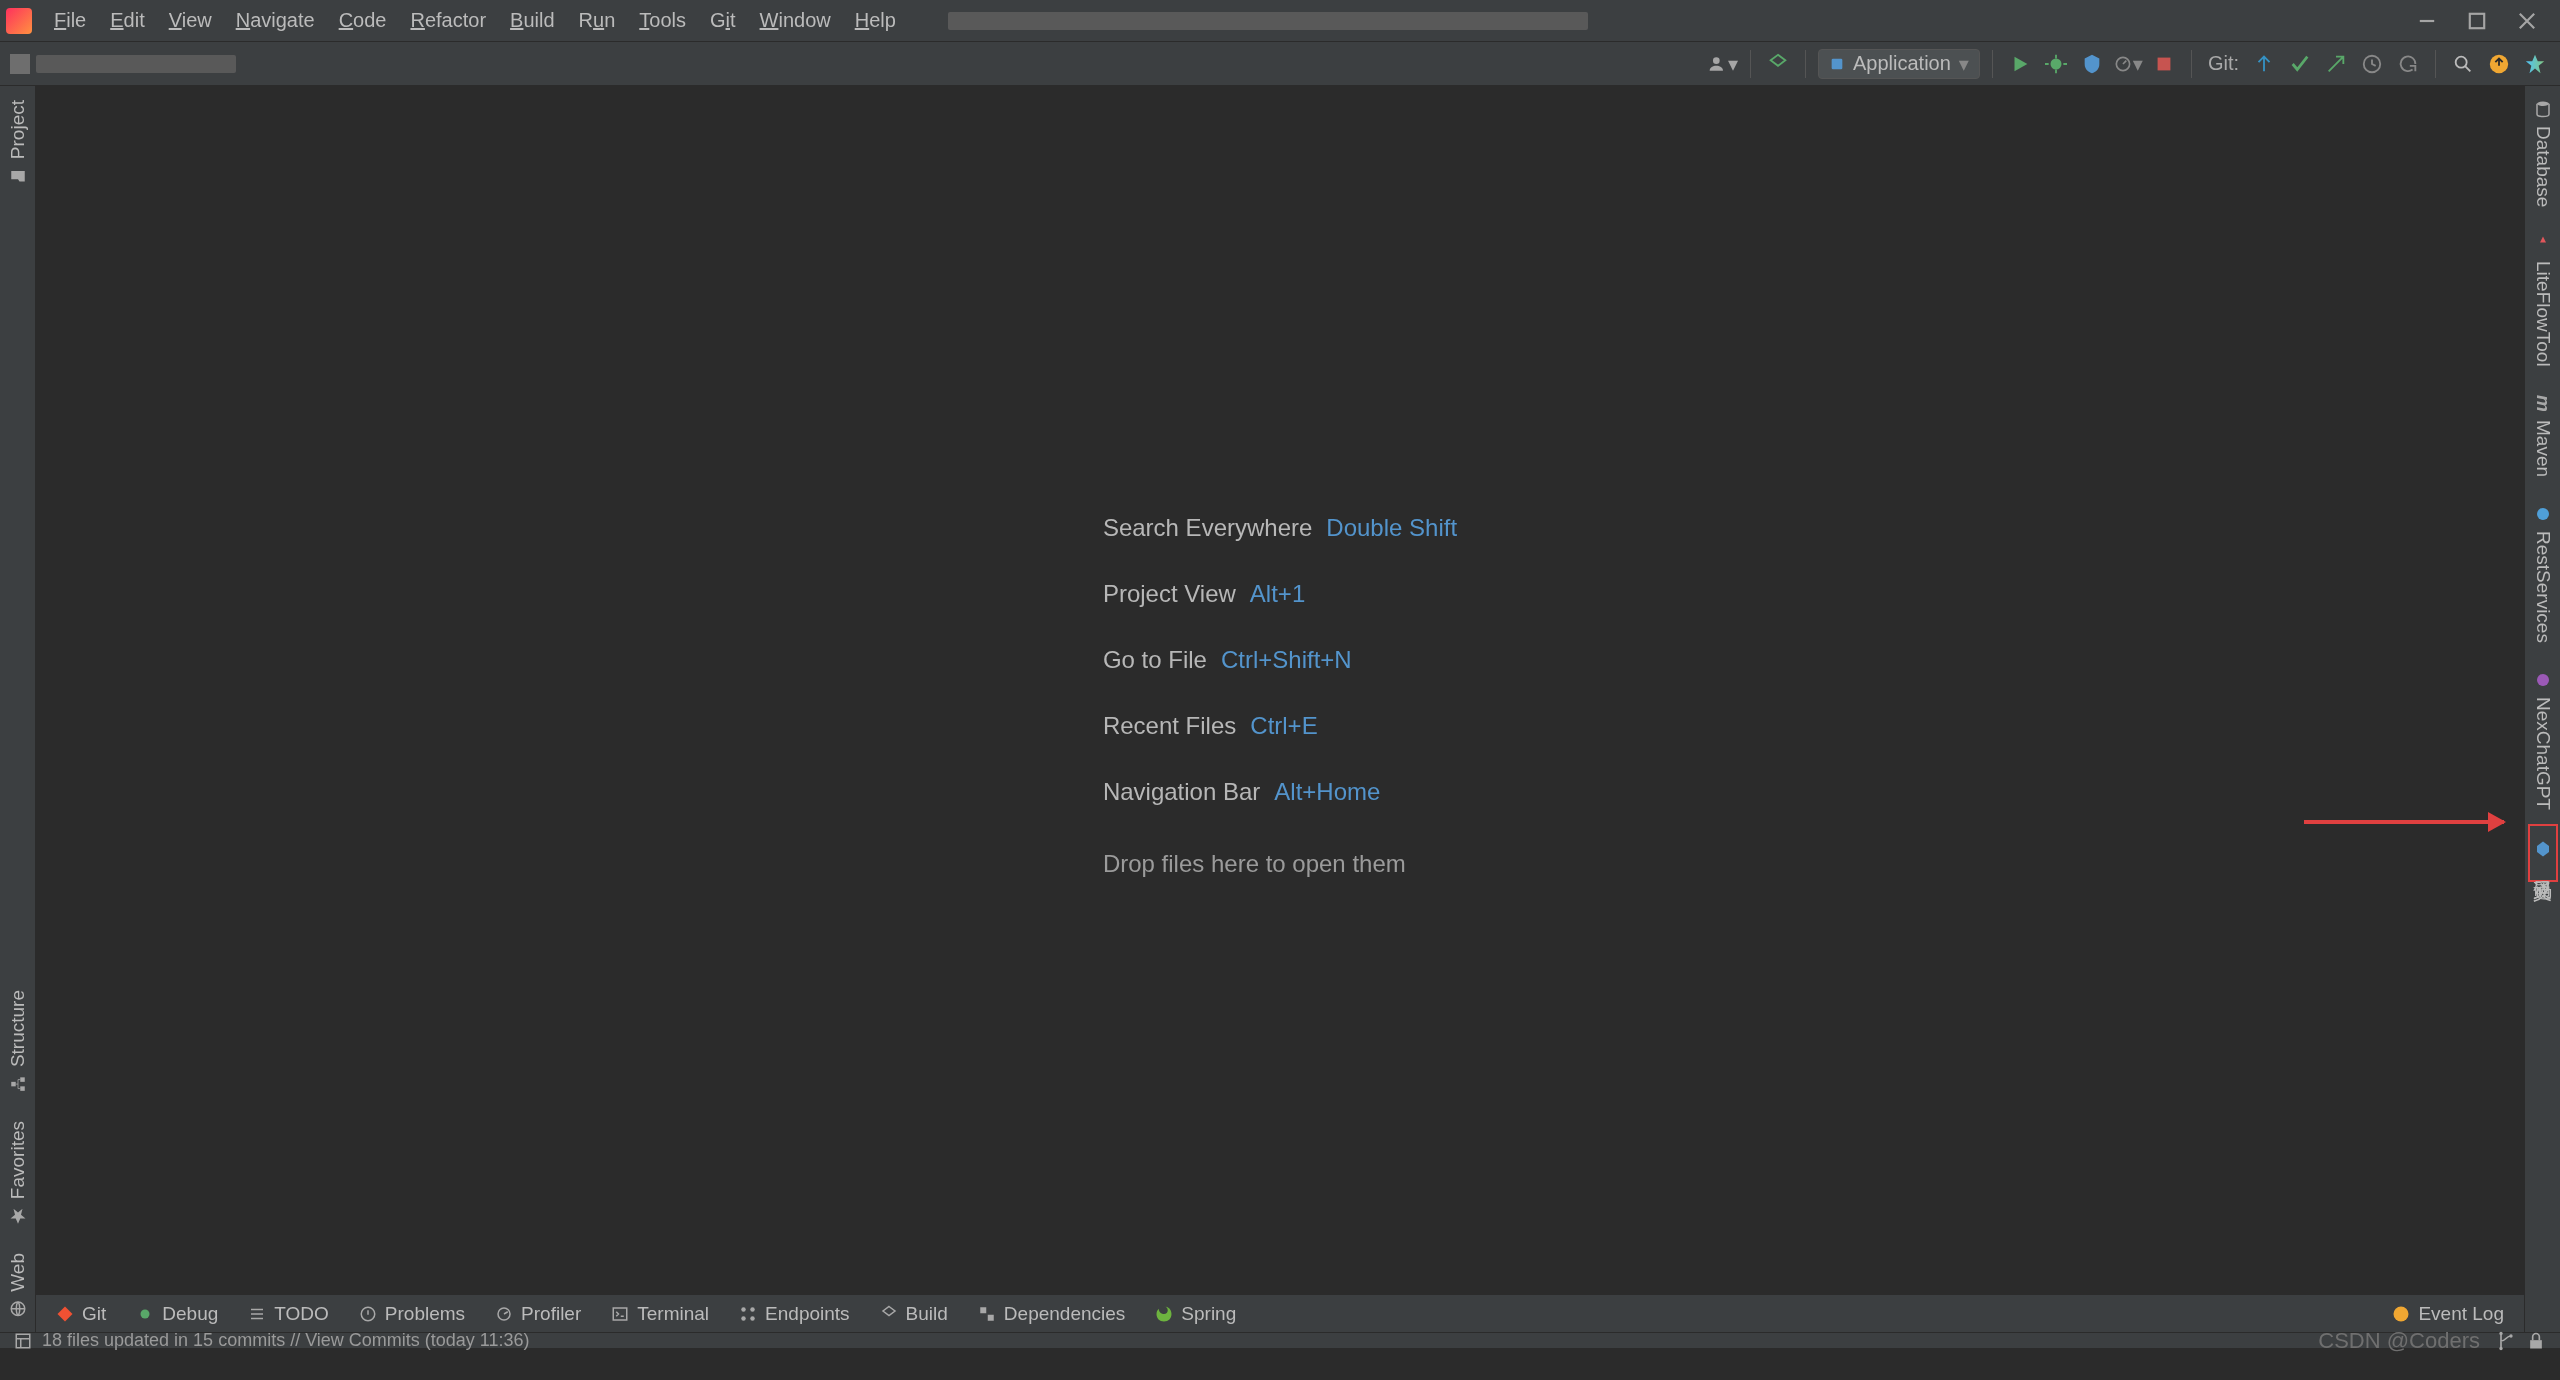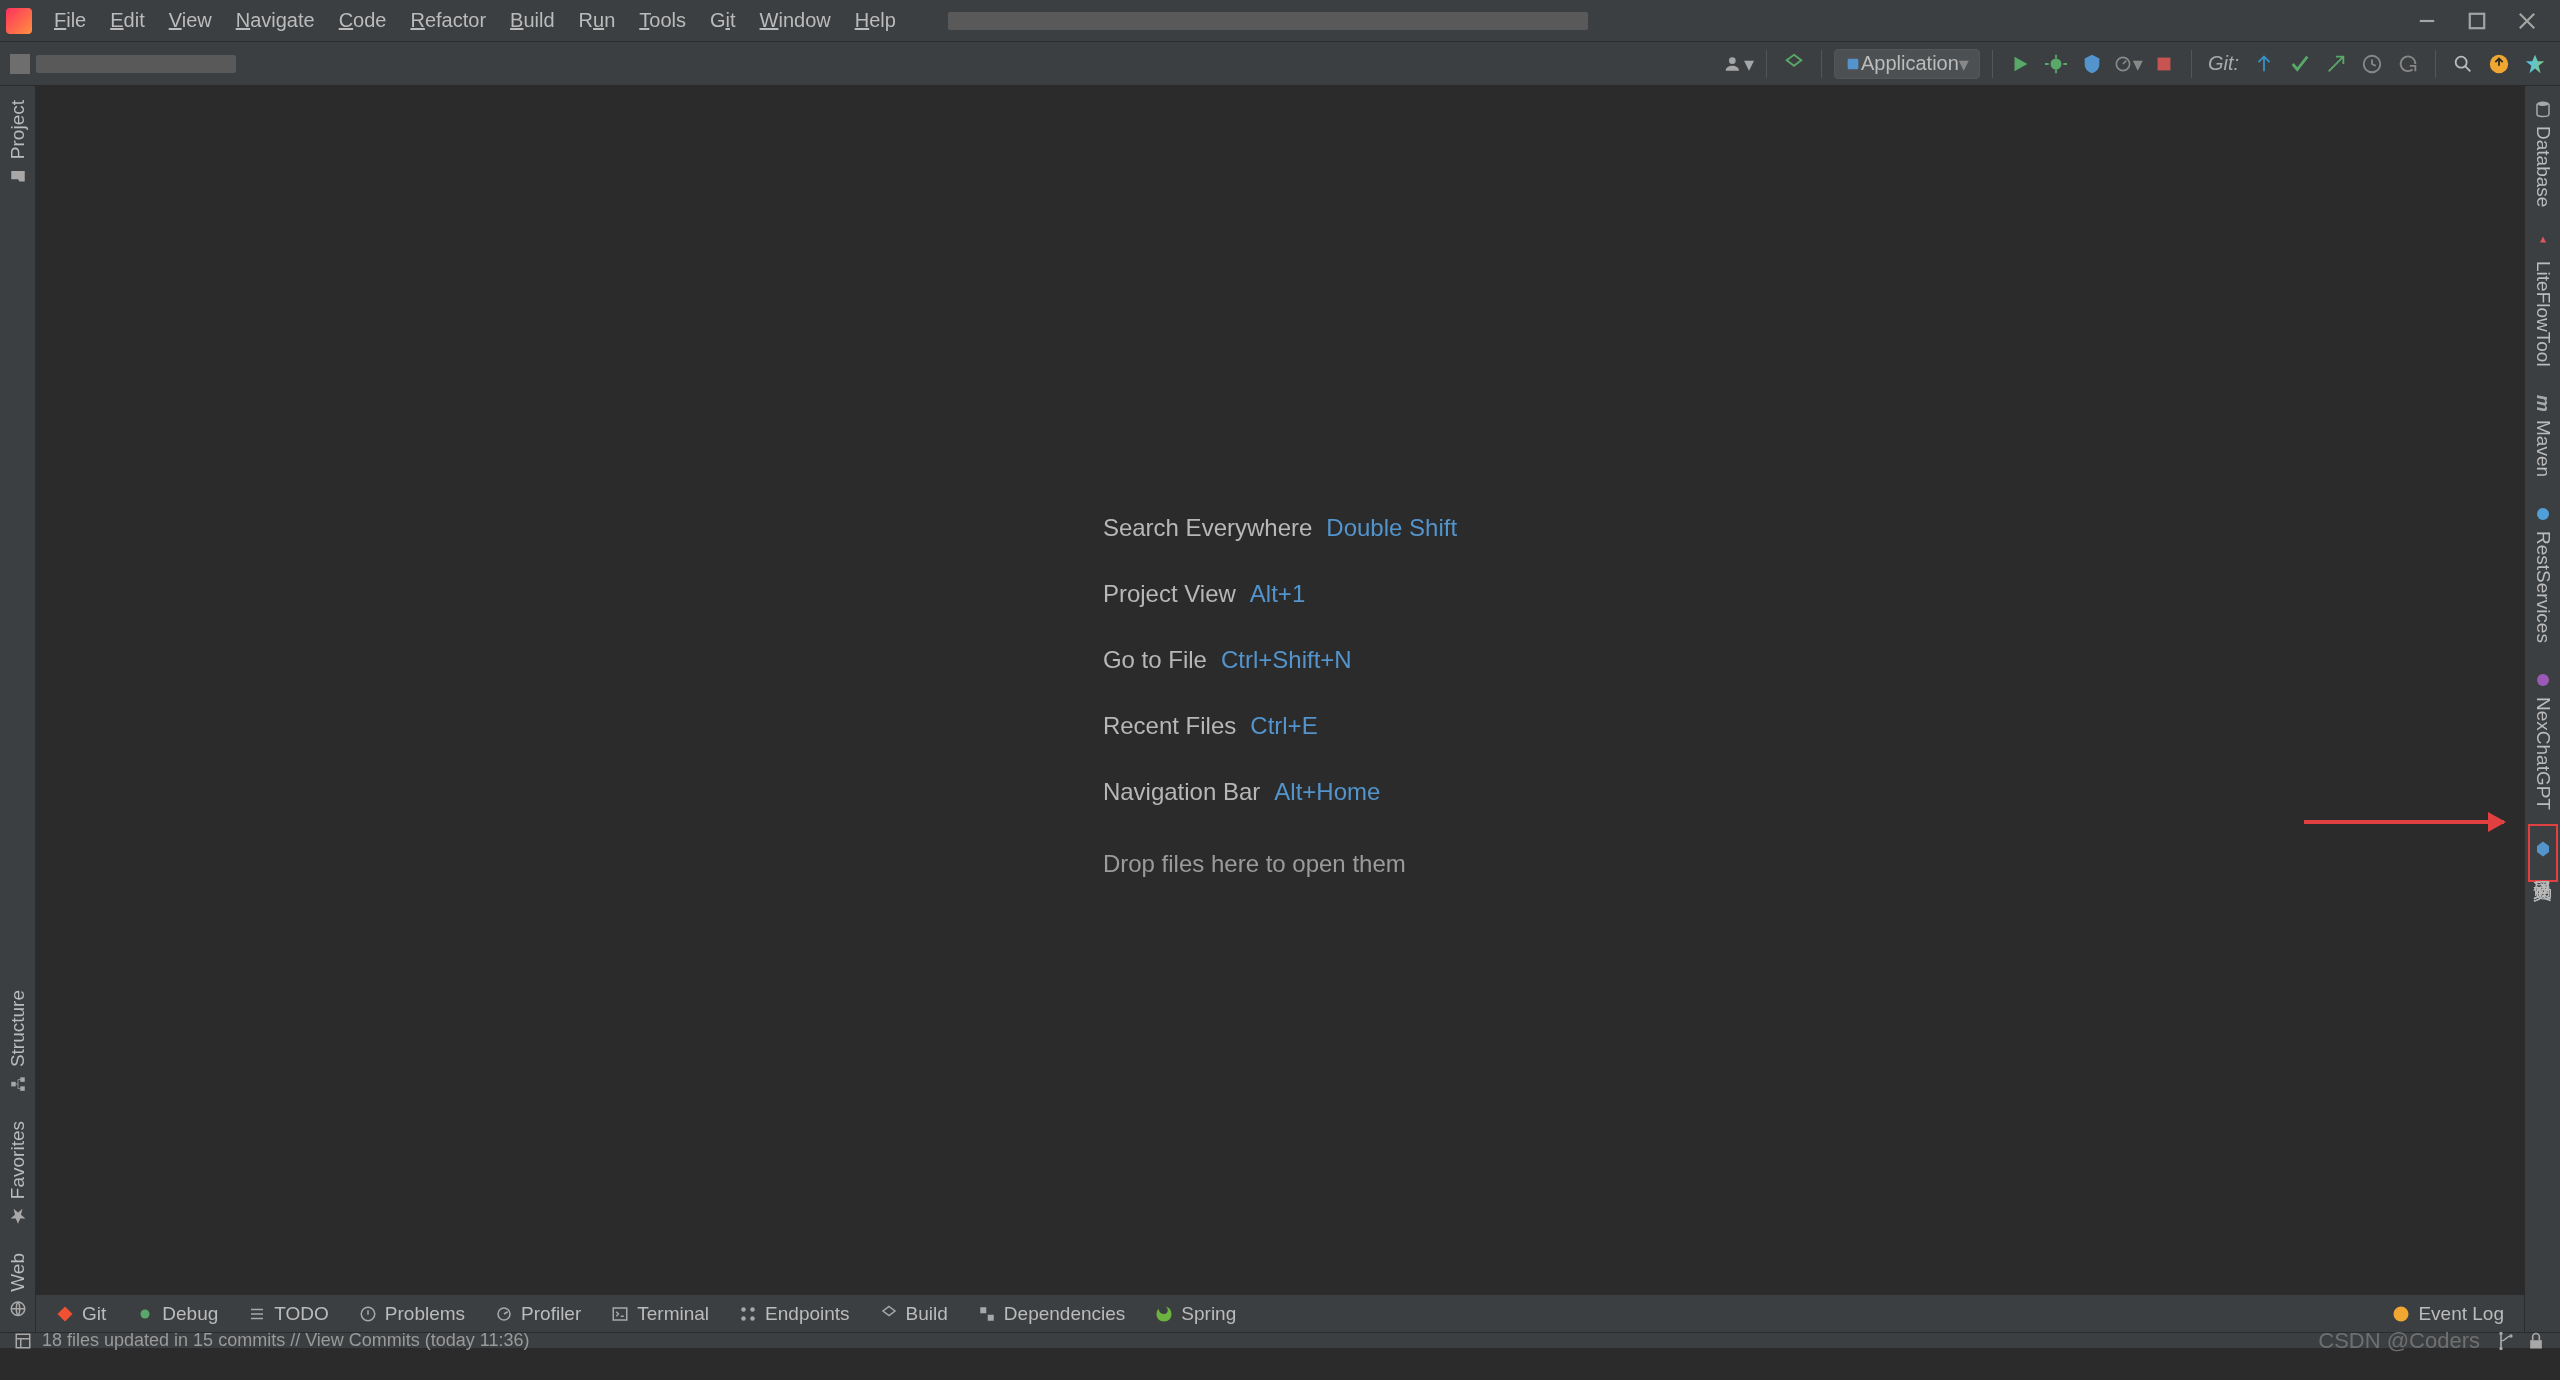--- a/index.html
+++ b/index.html
@@ -15,23 +15,23 @@
   .winctrl { width:50px; height:100%; display:flex; align-items:center; justify-content:center; color:#bbb; }
   .winctrl svg { width:18px; height:18px; stroke:#a5a5a5; stroke-width:1.2; fill:none; }
 
   .navbar { height:44px; background:#3c3f41; display:flex; align-items:center; padding:0 10px; border-bottom:1px solid #2b2b2b; }
   .navbar .crumb-icon { width:20px; height:20px; background:#6e6e6e; margin-right:6px; }
   .navbar .filler { flex:1; }
   .toolbar { display:flex; align-items:center; gap:6px; }
   .tb-sep { width:1px; height:28px; background:#555; margin:0 6px; }
   .tb-btn { width:30px; height:30px; display:flex; align-items:center; justify-content:center; border-radius:3px; }
   .tb-btn svg { width:22px; height:22px; }
-  .runconfig { height:30px; background:#4c5052; border:1px solid #555; border-radius:4px; display:flex; align-items:center; padding:0 10px; color:#bbbbbb; }
+  .runconfig { height:30px; background:#4c5052; border:1px solid #555; border-radius:4px; display:flex; align-items:center; padding:0 10px; gap:8px; color:#bbbbbb; }
   .runconfig .rc-icon { width:16px; height:16px; }
-  .git-label { color:#a9a9a9; margin:0 4px 0 4px;font-style:italic; }
+  .git-label { color:#a9a9a9; margin:0 4px 0 4px; }
 
   .body-row { display:flex; height:1246px; }
   .left-strip { width:36px; background:#3c3f41; border-right:1px solid #2b2b2b; display:flex; flex-direction:column; align-items:center; }
   .right-strip { width:36px; background:#3c3f41; border-left:1px solid #2b2b2b; display:flex; flex-direction:column; align-items:center; }
   .vtab { writing-mode:vertical-rl; transform:rotate(180deg); padding:14px 0; color:#bbb; font-size:19px; display:flex; align-items:center; gap:8px; }
   .right-strip .vtab { transform:none; }
   .vtab.highlight { border:2px solid #e04040; }
   .vicon { width:18px; height:18px; }
   .strip-spacer { flex:1; }
 

